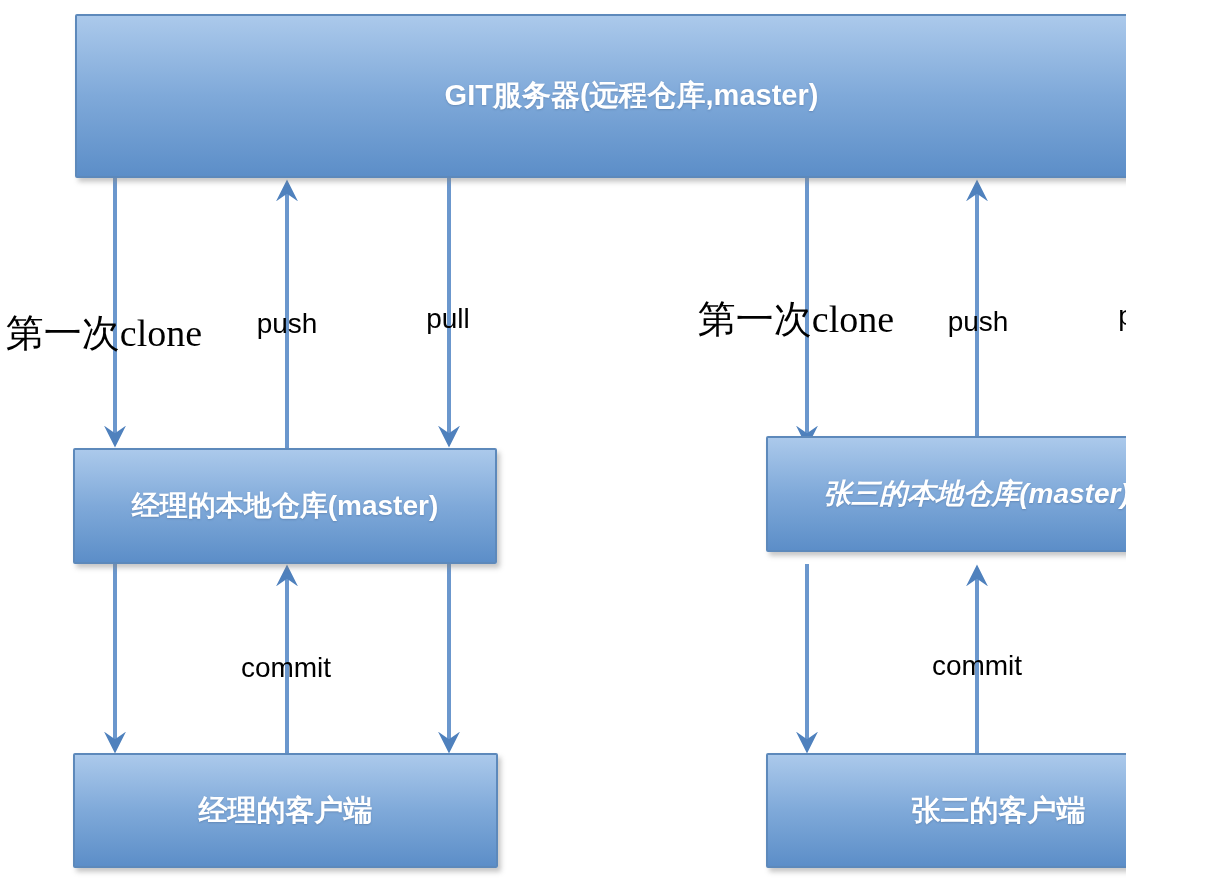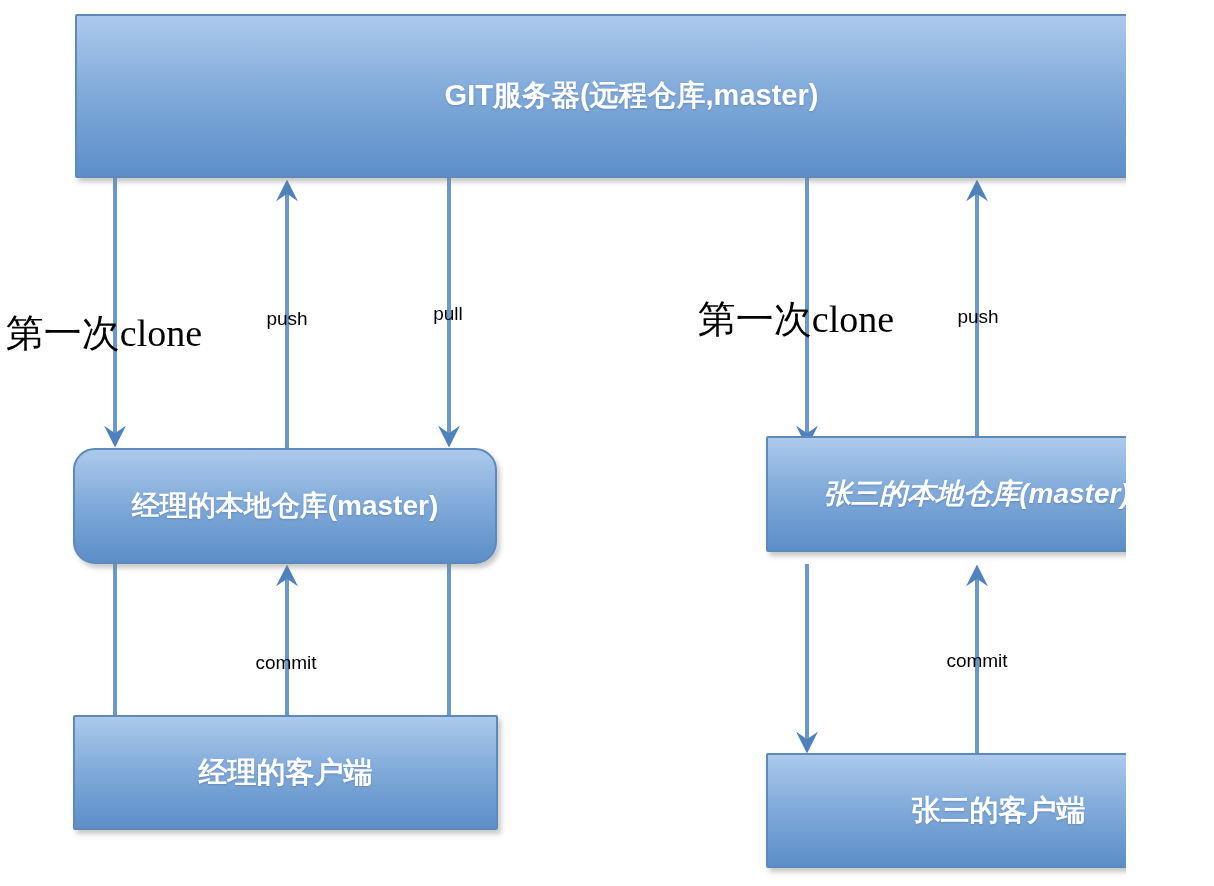--- a/index.html
+++ b/index.html
@@ -34,37 +34,37 @@
     justify-content: center;
     z-index: 2;
   }
   .node .node-label {
     color: #ffffff;
     font-weight: bold;
     text-shadow: 0 1px 2px rgba(60,90,130,0.35);
     white-space: nowrap;
   }
   #node-server       { left: 75px;  top: 14px;  width: 1113px; height: 164px; }
-  #node-manager-repo { left: 73px;  top: 448px; width: 424px;  height: 116px; border-radius: 22px; }
+  #node-manager-repo { left: 73px;  top: 448px; width: 424px;  height: 116px; }
   #node-zhangsan-repo{ left: 766px; top: 436px; width: 421px;  height: 116px; font-style: italic; }
-  #node-manager-client { left: 73px;  top: 715px; width: 425px; height: 115px; }
+  #node-manager-client { left: 73px;  top: 753px; width: 425px; height: 115px; }
   #node-zhangsan-client{ left: 766px; top: 753px; width: 421px; height: 115px; padding-left: 44px; }
   #node-server .node-label        { font-size: 29px; }
   #node-manager-repo .node-label,
   #node-zhangsan-repo .node-label { font-size: 28px; }
   #node-manager-client .node-label,
   #node-zhangsan-client .node-label { font-size: 29px; }
 
   .edge-label {
     position: absolute;
     z-index: 3;
     color: #000000;
     white-space: nowrap;
     transform: translateX(-50%);
-    font-size: 19px;
+    font-size: 28px;
   }
   .edge-label.cjk {
     font-family: "Liberation Serif", "DejaVu Serif", serif;
     font-size: 38px;
   }
   #label-left-clone  { left: 104px;  top: 308px; }
   #label-left-push   { left: 287px;  top: 308px; font-weight: 500; }
   #label-left-pull   { left: 448px;  top: 303px; font-weight: 500; }
   #label-right-clone { left: 796px;  top: 294px; }
   #label-right-push  { left: 978px;  top: 306px; font-weight: 500; }

